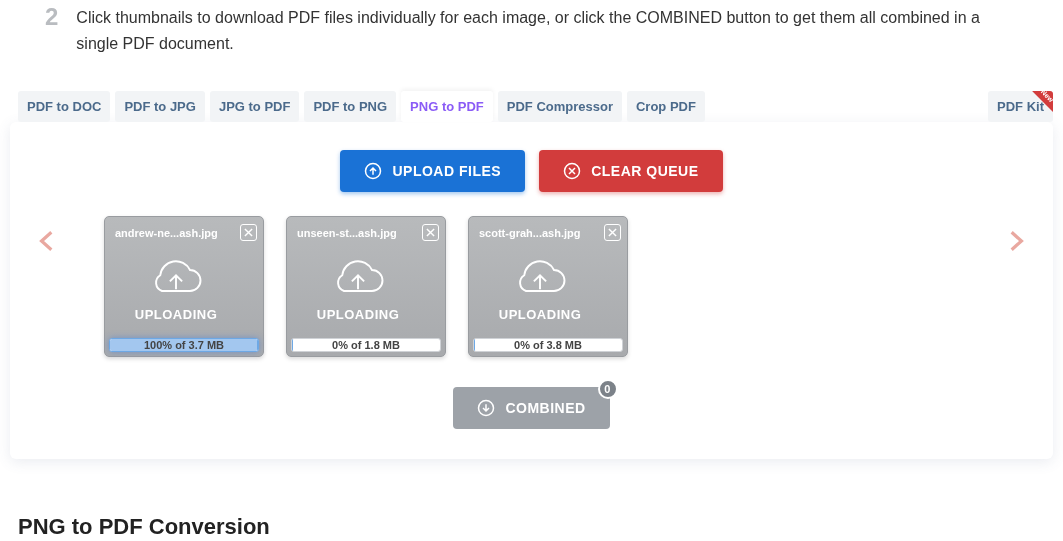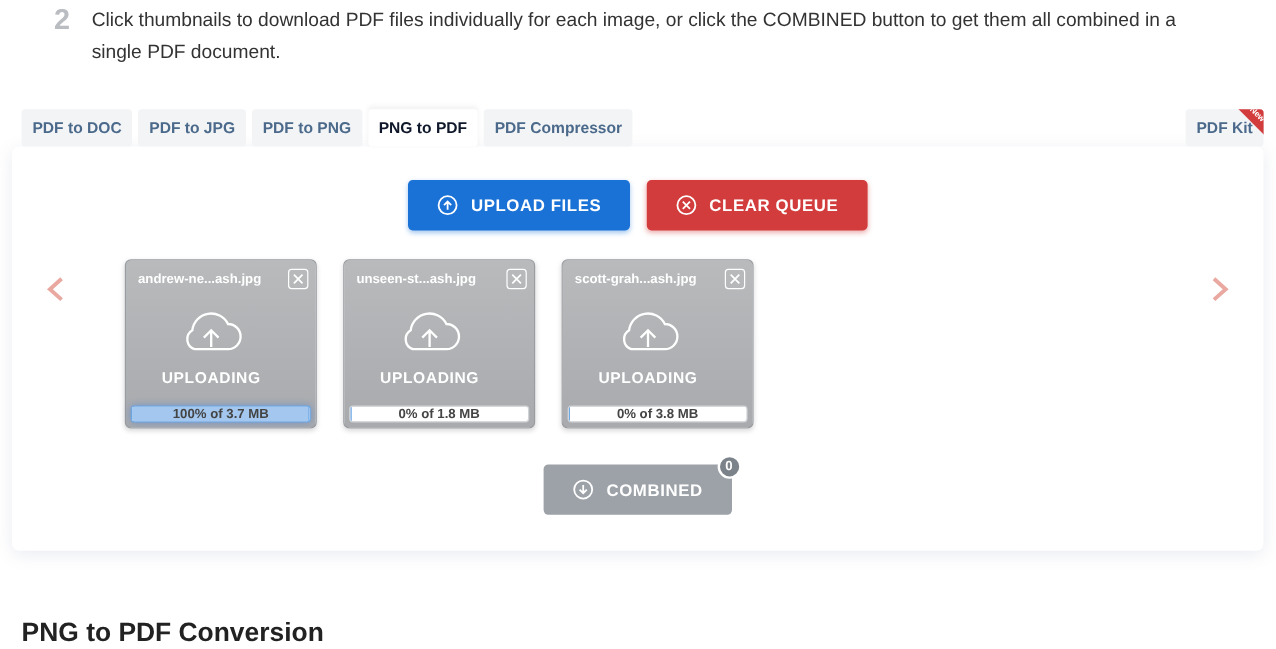--- a/index.html
+++ b/index.html
@@ -18,21 +18,21 @@
   .tabs-row { display: flex; flex-wrap: wrap; gap: 5px; margin: 30px 0 0 0; padding: 0 0 0 8px; }
   .tab {
     font-size: 13px;
     font-weight: 700;
     color: #4b6a8b;
     padding: 8px 9px;
     cursor: pointer;
     border-radius: 3px;
     background: #f2f4f6;
   }
-  .tab.active { color: #0f172a; background: #fff; box-shadow: 0 -2px 4px rgba(0,0,0,0.05); }
+  .tab.active { color: #8b5cf6; background: #fff; box-shadow: 0 -2px 4px rgba(0,0,0,0.05); }
   .tab-spacer { flex: 1; }
   .tab-kit { position: relative; overflow: hidden; }
   .kit-badge {
     position: absolute; top: -2px; right: -14px; width: 40px; height: 14px;
     background: #d23c3c; transform: rotate(45deg); color: #fff;
     font-size: 7px; font-weight: 700; text-align: center; line-height: 14px;
   }
 
   .panel {
     background: #fff;
@@ -105,23 +105,25 @@
 <body>
 
 <div class="step-row">
   <div class="step-num">2</div>
   <div class="step-text">Click thumbnails to download PDF files individually for each image, or click the COMBINED button to get them all combined in a single PDF document.</div>
 </div>
 
 <div class="tabs-row">
   <div class="tab">PDF to DOC</div>
   <div class="tab">PDF to JPG</div>
+  <div class="tab">JPG to PDF</div>
   <div class="tab">PDF to PNG</div>
   <div class="tab active">PNG to PDF</div>
   <div class="tab">PDF Compressor</div>
+  <div class="tab">Crop PDF</div>
   <div class="tab-spacer"></div>
   <div class="tab tab-kit">
     <span>PDF Kit</span>
     <div class="kit-badge">New</div>
   </div>
 </div>
 
 <div class="panel">
 
   <div class="btn-row">

